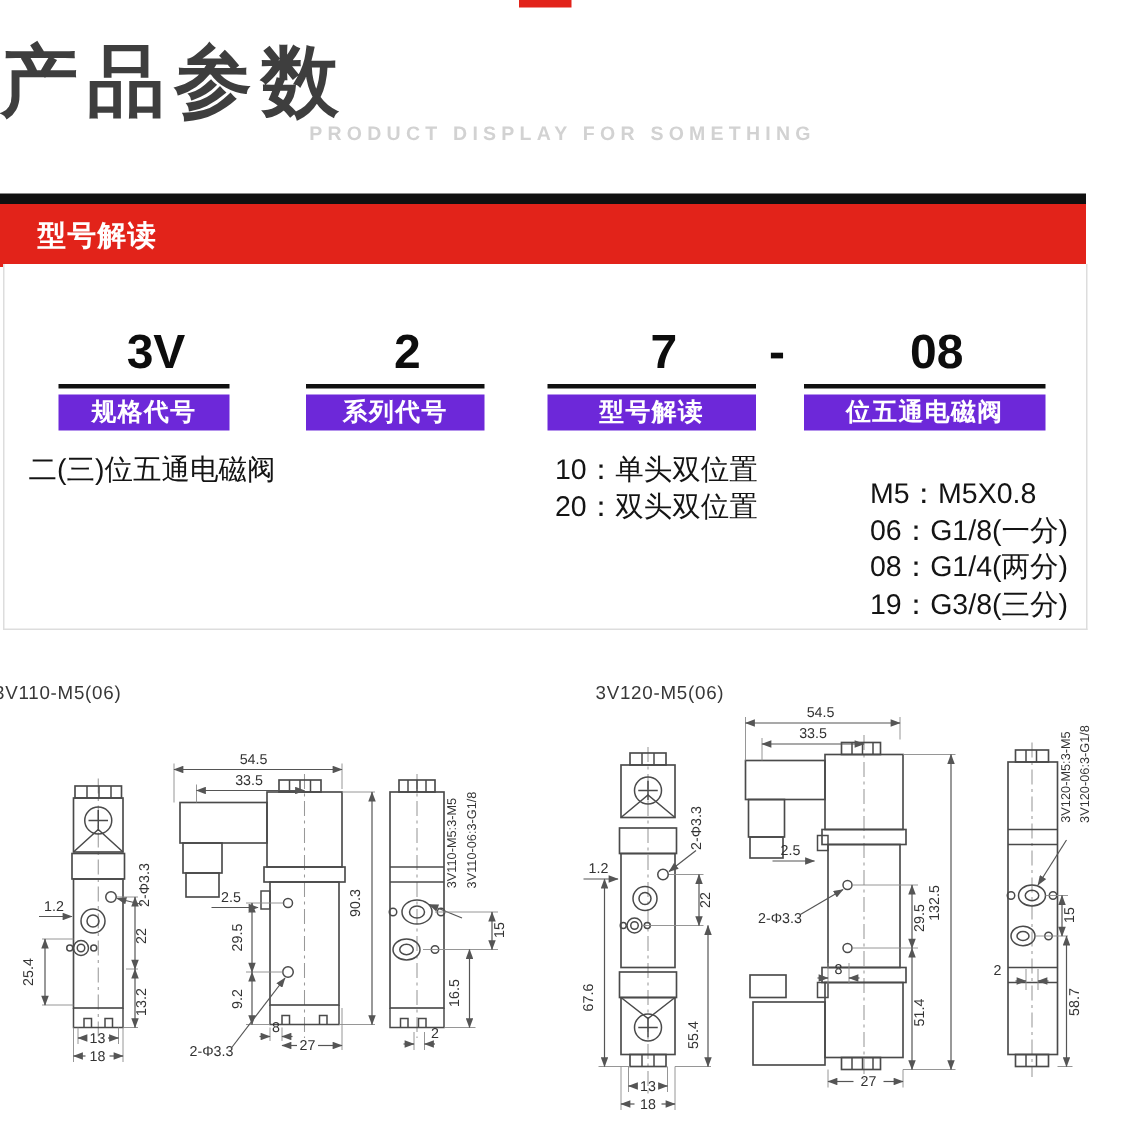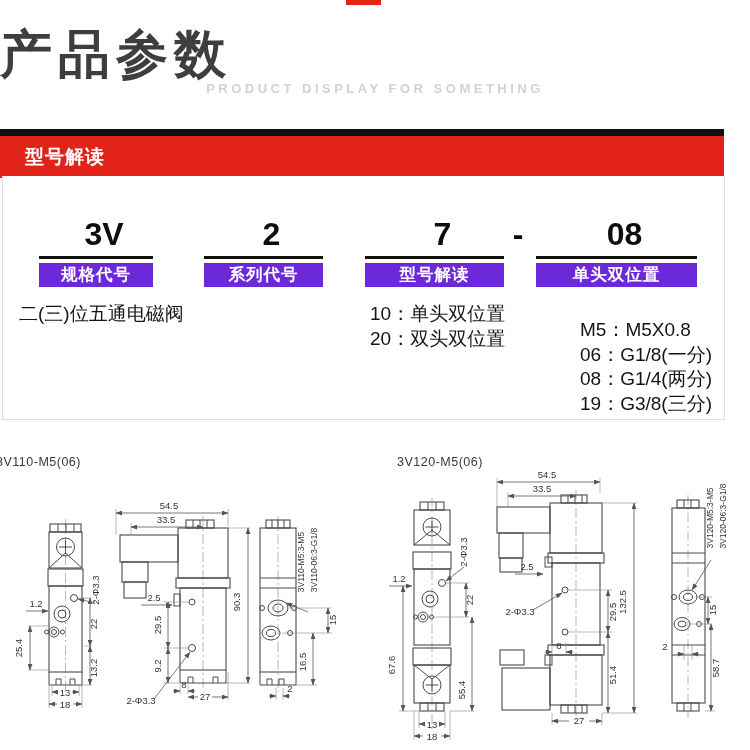--- a/index.html
+++ b/index.html
@@ -72,21 +72,21 @@
     </div>
     <div class="seg" style="left:362px;width:139px;">
       <div class="num">7</div>
       <div class="bar"></div>
       <div class="lab">型号解读</div>
     </div>
     <div class="dash">-</div>
     <div class="seg" style="left:533px;width:161px;">
       <div class="num">08</div>
       <div class="bar"></div>
-      <div class="lab">单头双位置</div>
+      <div class="lab">位五通电磁阀</div>
     </div>
 
     <div class="notes" style="left:16px;top:126px;">
       <div>二(三)位五通电磁阀</div>
     </div>
     <div class="notes" style="left:367px;top:126px;">
       <div>10：单头双位置</div>
       <div>20：双头双位置</div>
     </div>
     <div class="notes" style="left:541px;top:142px;margin-left:36px;">

